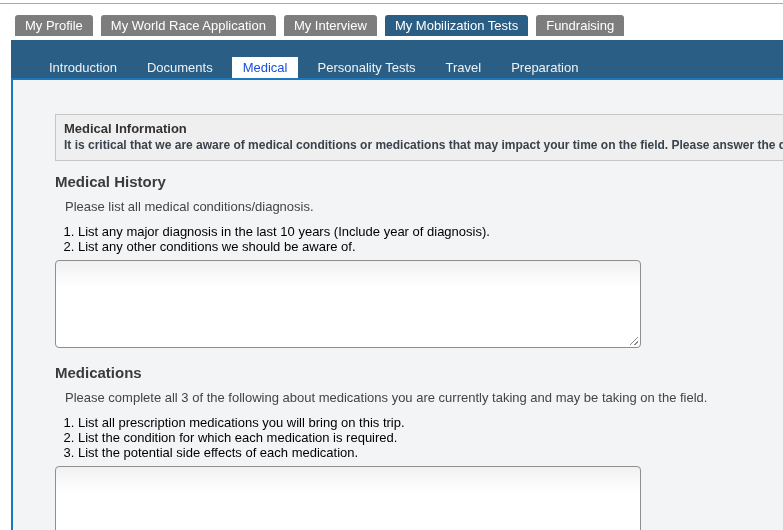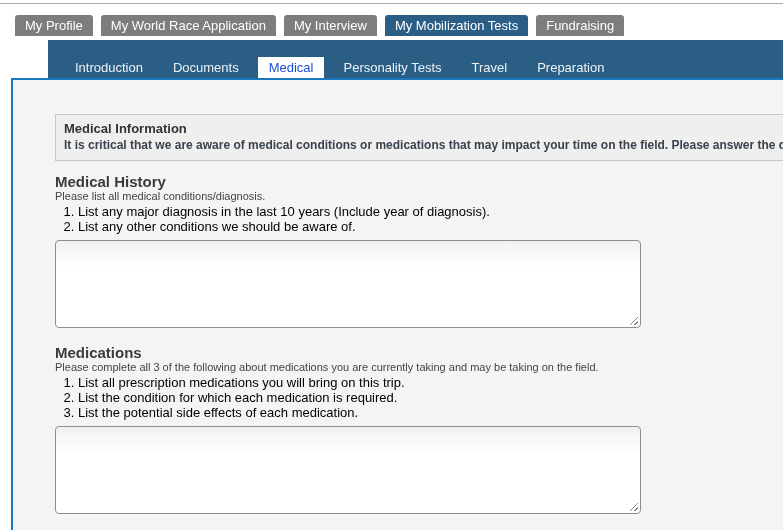--- a/index.html
+++ b/index.html
@@ -28,21 +28,21 @@
     border:2px solid #fff;border-bottom:none;
     border-radius:5px 5px 0 0;
     padding:0 10px;font-size:13px;white-space:nowrap;cursor:default;
   }
   .tab.active{background:var(--navy);}
 
   
   .panel{position:absolute;left:11px;top:40px;right:0;bottom:0;display:flex;flex-direction:column;}
   .subnav{
     height:38px;background:var(--navy);
-    display:flex;align-items:flex-end;padding-left:16px;flex:none;margin-left:37px;
+    display:flex;align-items:flex-end;padding-left:27px;flex:none;
   }
   .subnav-item{
     color:#EDF2F6;font-size:13px;line-height:21px;height:21px;
     padding:0 11px;margin-right:8px;white-space:nowrap;cursor:default;
   }
   .subnav-item.active{background:#ffffff;color:#1d4ed8;}
   .accent-rule{height:2px;background:var(--accent-blue);flex:none;}
 
   .content{
     flex:1;background:var(--content-bg);
@@ -51,21 +51,21 @@
   }
 
   .info-box{
     width:880px;background:#EFEFEF;border:1px solid #C6C6C6;
     padding:6px 8px 8px 8px;margin-bottom:13px;
   }
   .info-title{font-size:13px;font-weight:bold;color:#333;line-height:16px;}
   .info-desc{font-size:12px;font-weight:bold;color:#3A434D;line-height:14px;margin-top:1px;white-space:nowrap;}
 
   .section h3{margin:0;font-size:15px;font-weight:bold;color:#3b3b3b;line-height:15px;}
-  .section p{margin:0;font-size:11px;line-height:15px;color:#444;}
+  .section p{margin:10px;font-size:13px;line-height:15px;color:#444;}
   .section ol{margin:0;padding-left:23px;font-size:13px;line-height:15px;color:#000000;}
   .section-medications{margin-top:17px;}
 
   .ta-wrap{position:relative;margin-top:6px;width:586px;height:88px;}
   textarea{
     width:100%;height:100%;resize:none;outline:none;
     border:1px solid #8E8E8E;border-radius:4px;
     background:linear-gradient(#F1F1F1, #ffffff 26px);
     font-family:"Liberation Sans", sans-serif;font-size:13px;color:#333;
     padding:4px 6px;

